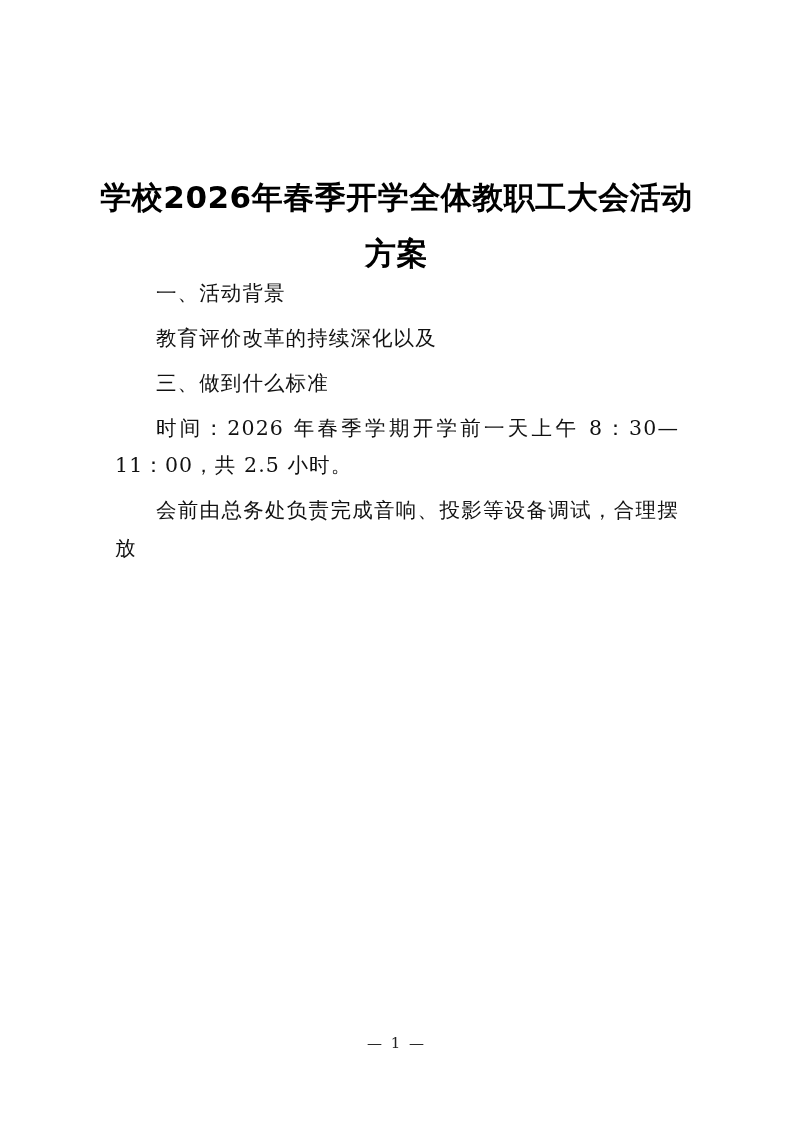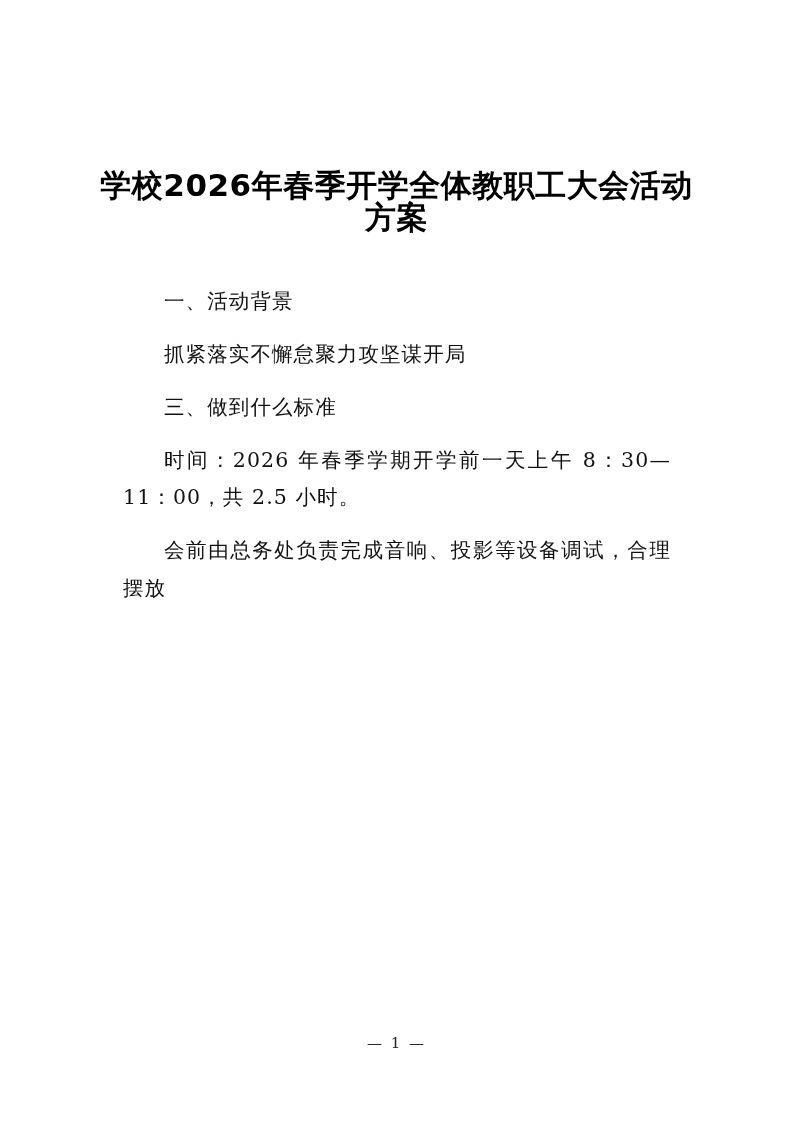--- a/index.html
+++ b/index.html
@@ -24,37 +24,37 @@
   }
   .title {
     position: absolute;
     left: 100px;
     top: 148px;
     width: 593px;
     text-align: center;
     font-family: "DejaVu Sans", "Liberation Sans", sans-serif;
     font-weight: bold;
     font-size: 31px;
-    line-height: 32px;
+    line-height: 56px;
     letter-spacing: 0.5px;
     color: #000000;
   }
   .body-text {
     position: absolute;
     left: 107px;
     top: 267px;
     width: 580px;
     font-size: 20.5px;
     line-height: 37.1px;
     letter-spacing: 1.1px;
     text-align: justify;
     text-justify: inter-ideograph;
   }
   .body-text p {
-    margin: 16px;
+    margin: 8px;
     text-indent: 2em;
   }
   .body-text .heading {
     font-family: "DejaVu Sans", "Liberation Sans", sans-serif;
     font-weight: normal;
   }
   .page-number {
     position: absolute;
     left: 0;
     top: 1034px;
@@ -72,21 +72,21 @@
 
   <h1 class="title">学校2026年春季开学全体教职工大会活动方案</h1>
 
   <div class="body-text">
 
     <section>
       <p class="heading">一、活动背景</p>
     </section>
 
     <section>
-      <p>抓紧落实不懈怠聚力攻坚谋开局</p>
+      <p>教育评价改革的持续深化以及</p>
     </section>
 
     <section>
       <p class="heading">三、做到什么标准</p>
       <p>时间：2026 年春季学期开学前一天上午 8：30—11：00，共 2.5 小时。</p>
       <p>会前由总务处负责完成音响、投影等设备调试，合理摆放</p>
     </section>
 
   </div>
 

